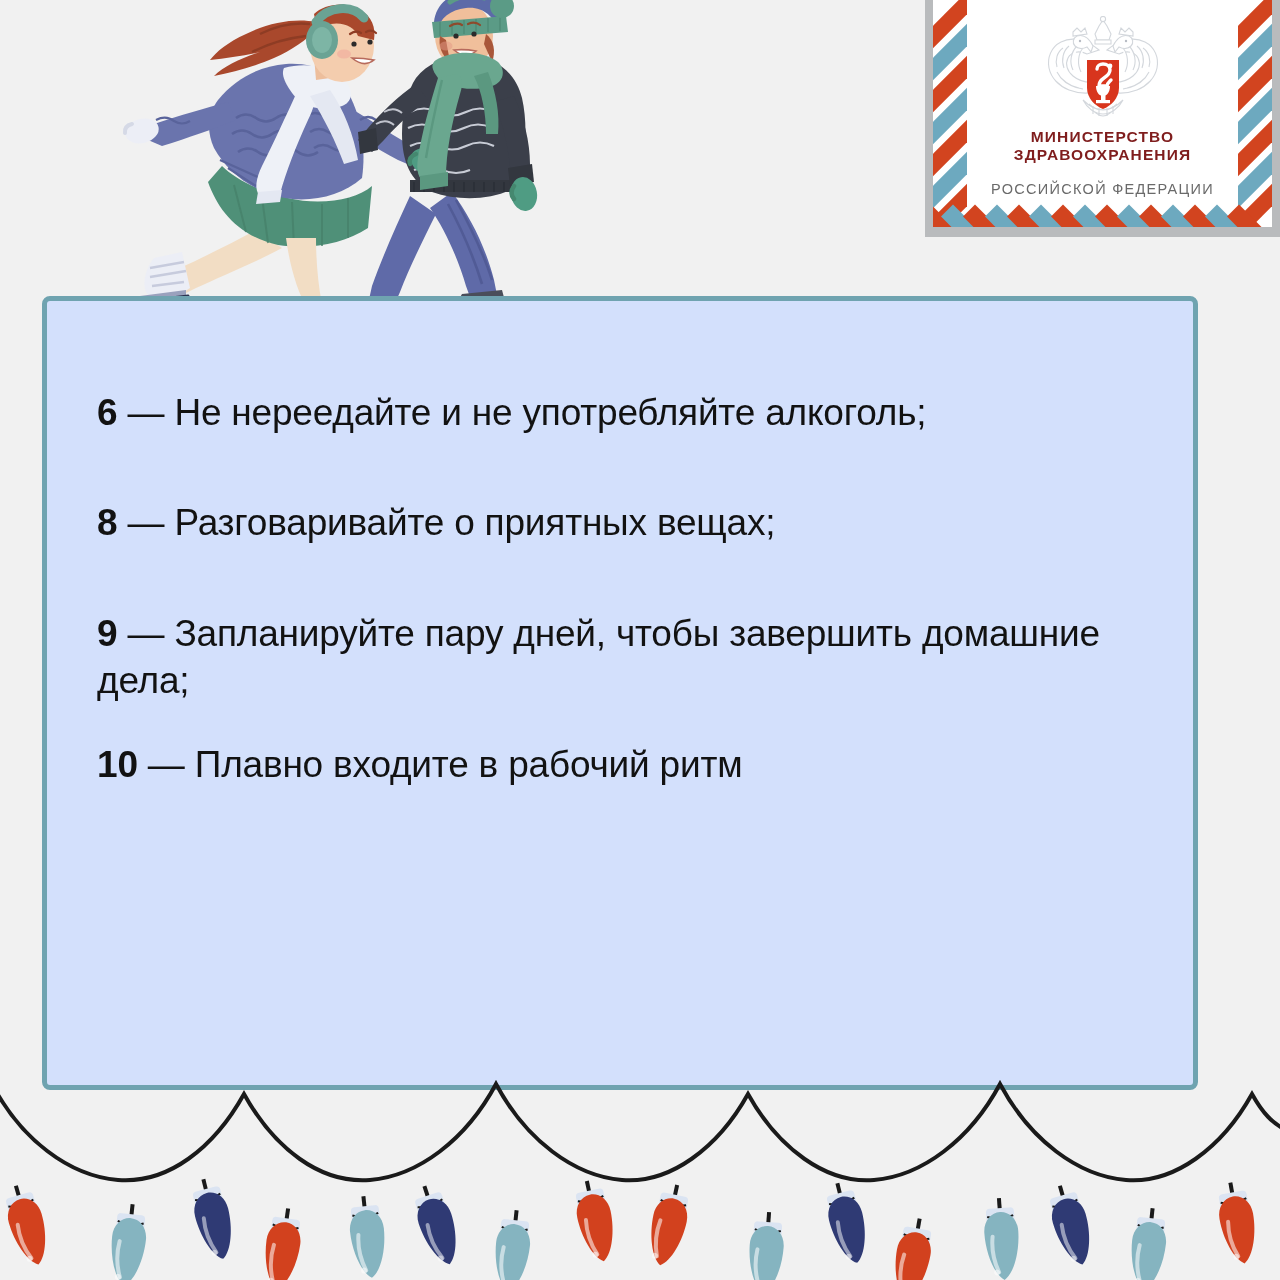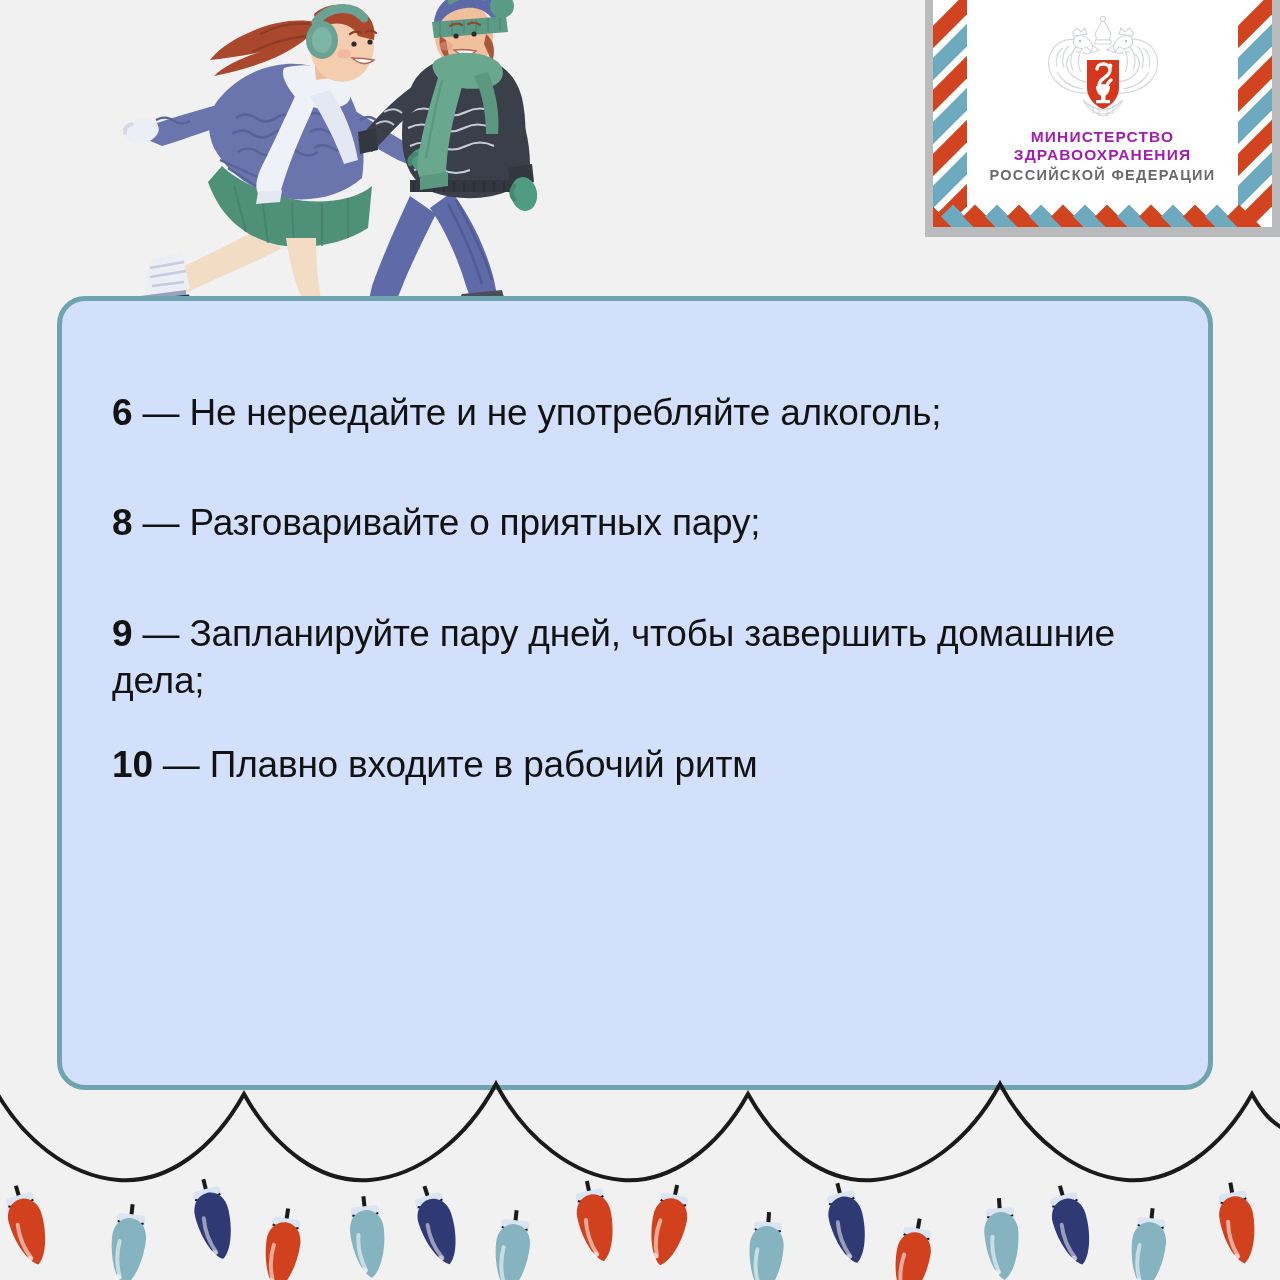--- a/index.html
+++ b/index.html
@@ -29,33 +29,33 @@
   .sh{position:absolute;top:9px;width:17px;height:58px;transform:rotate(-45deg);transform-origin:center;}
   .red{background:#d2441f;}
   .blu{background:#6da9bf;}
 
   .emblem{position:absolute;left:50%;top:16px;transform:translateX(-50%);width:132px;height:106px;}
   .logo-text{
     position:absolute;left:0;right:0;top:128px;text-align:center;
     color:#4a4a4a;line-height:1.18;
   }
   .logo-text .l1,.logo-text .l2{
-    font-weight:bold;font-size:15.5px;letter-spacing:1.1px;color:#a21caf;display:block;
+    font-weight:bold;font-size:15.5px;letter-spacing:1.1px;color:#7f1d1d;display:block;
   }
   .logo-text .l3{
-    font-weight:bold;font-size:14.5px;letter-spacing:1.3px;color:#6a6a6a;display:block;margin-top:2px;
+    font-weight:normal;font-size:14.5px;letter-spacing:1.3px;color:#6a6a6a;display:block;margin-top:16px;
   }
 
   
   .skaters{position:absolute;left:110px;top:0px;width:470px;height:390px;}
 
   
   .card{
-    position:absolute;left:57px;top:296px;width:1156px;height:794px;
-    background:#d3e0fc;border:5px solid #6fa3b0;border-radius:28px;box-sizing:border-box;
+    position:absolute;left:42px;top:296px;width:1156px;height:794px;
+    background:#d3e0fc;border:5px solid #6fa3b0;border-radius:8px;box-sizing:border-box;
   }
   .card-body{position:absolute;left:50px;top:88px;right:44px;}
   .rule{
     color:#121212;font-size:37px;line-height:1.28;
     margin:0 0 63px 0;letter-spacing:-0.2px;white-space:normal;
   }
   .rule:last-child{margin-bottom:6px;}
   .rule .num{font-weight:bold;}
   .rule .dash{font-weight:normal;}
   .rule .txt{font-weight:normal;}
@@ -311,21 +311,21 @@
       <p class="rule">
         <span class="num">6</span>
         <span class="dash">—</span>
         <span class="txt">Не нереедайте и не употребляйте алкоголь;</span>
       </p>
 
 
       <p class="rule">
         <span class="num">8</span>
         <span class="dash">—</span>
-        <span class="txt">Разговаривайте о приятных пару;</span>
+        <span class="txt">Разговаривайте о приятных вещах;</span>
       </p>
 
       <p class="rule r9">
         <span class="num">9</span>
         <span class="dash">—</span>
         <span class="txt">Запланируйте пару дней, чтобы завершить домашние дела;</span>
       </p>
 
       <p class="rule">
         <span class="num">10</span>

